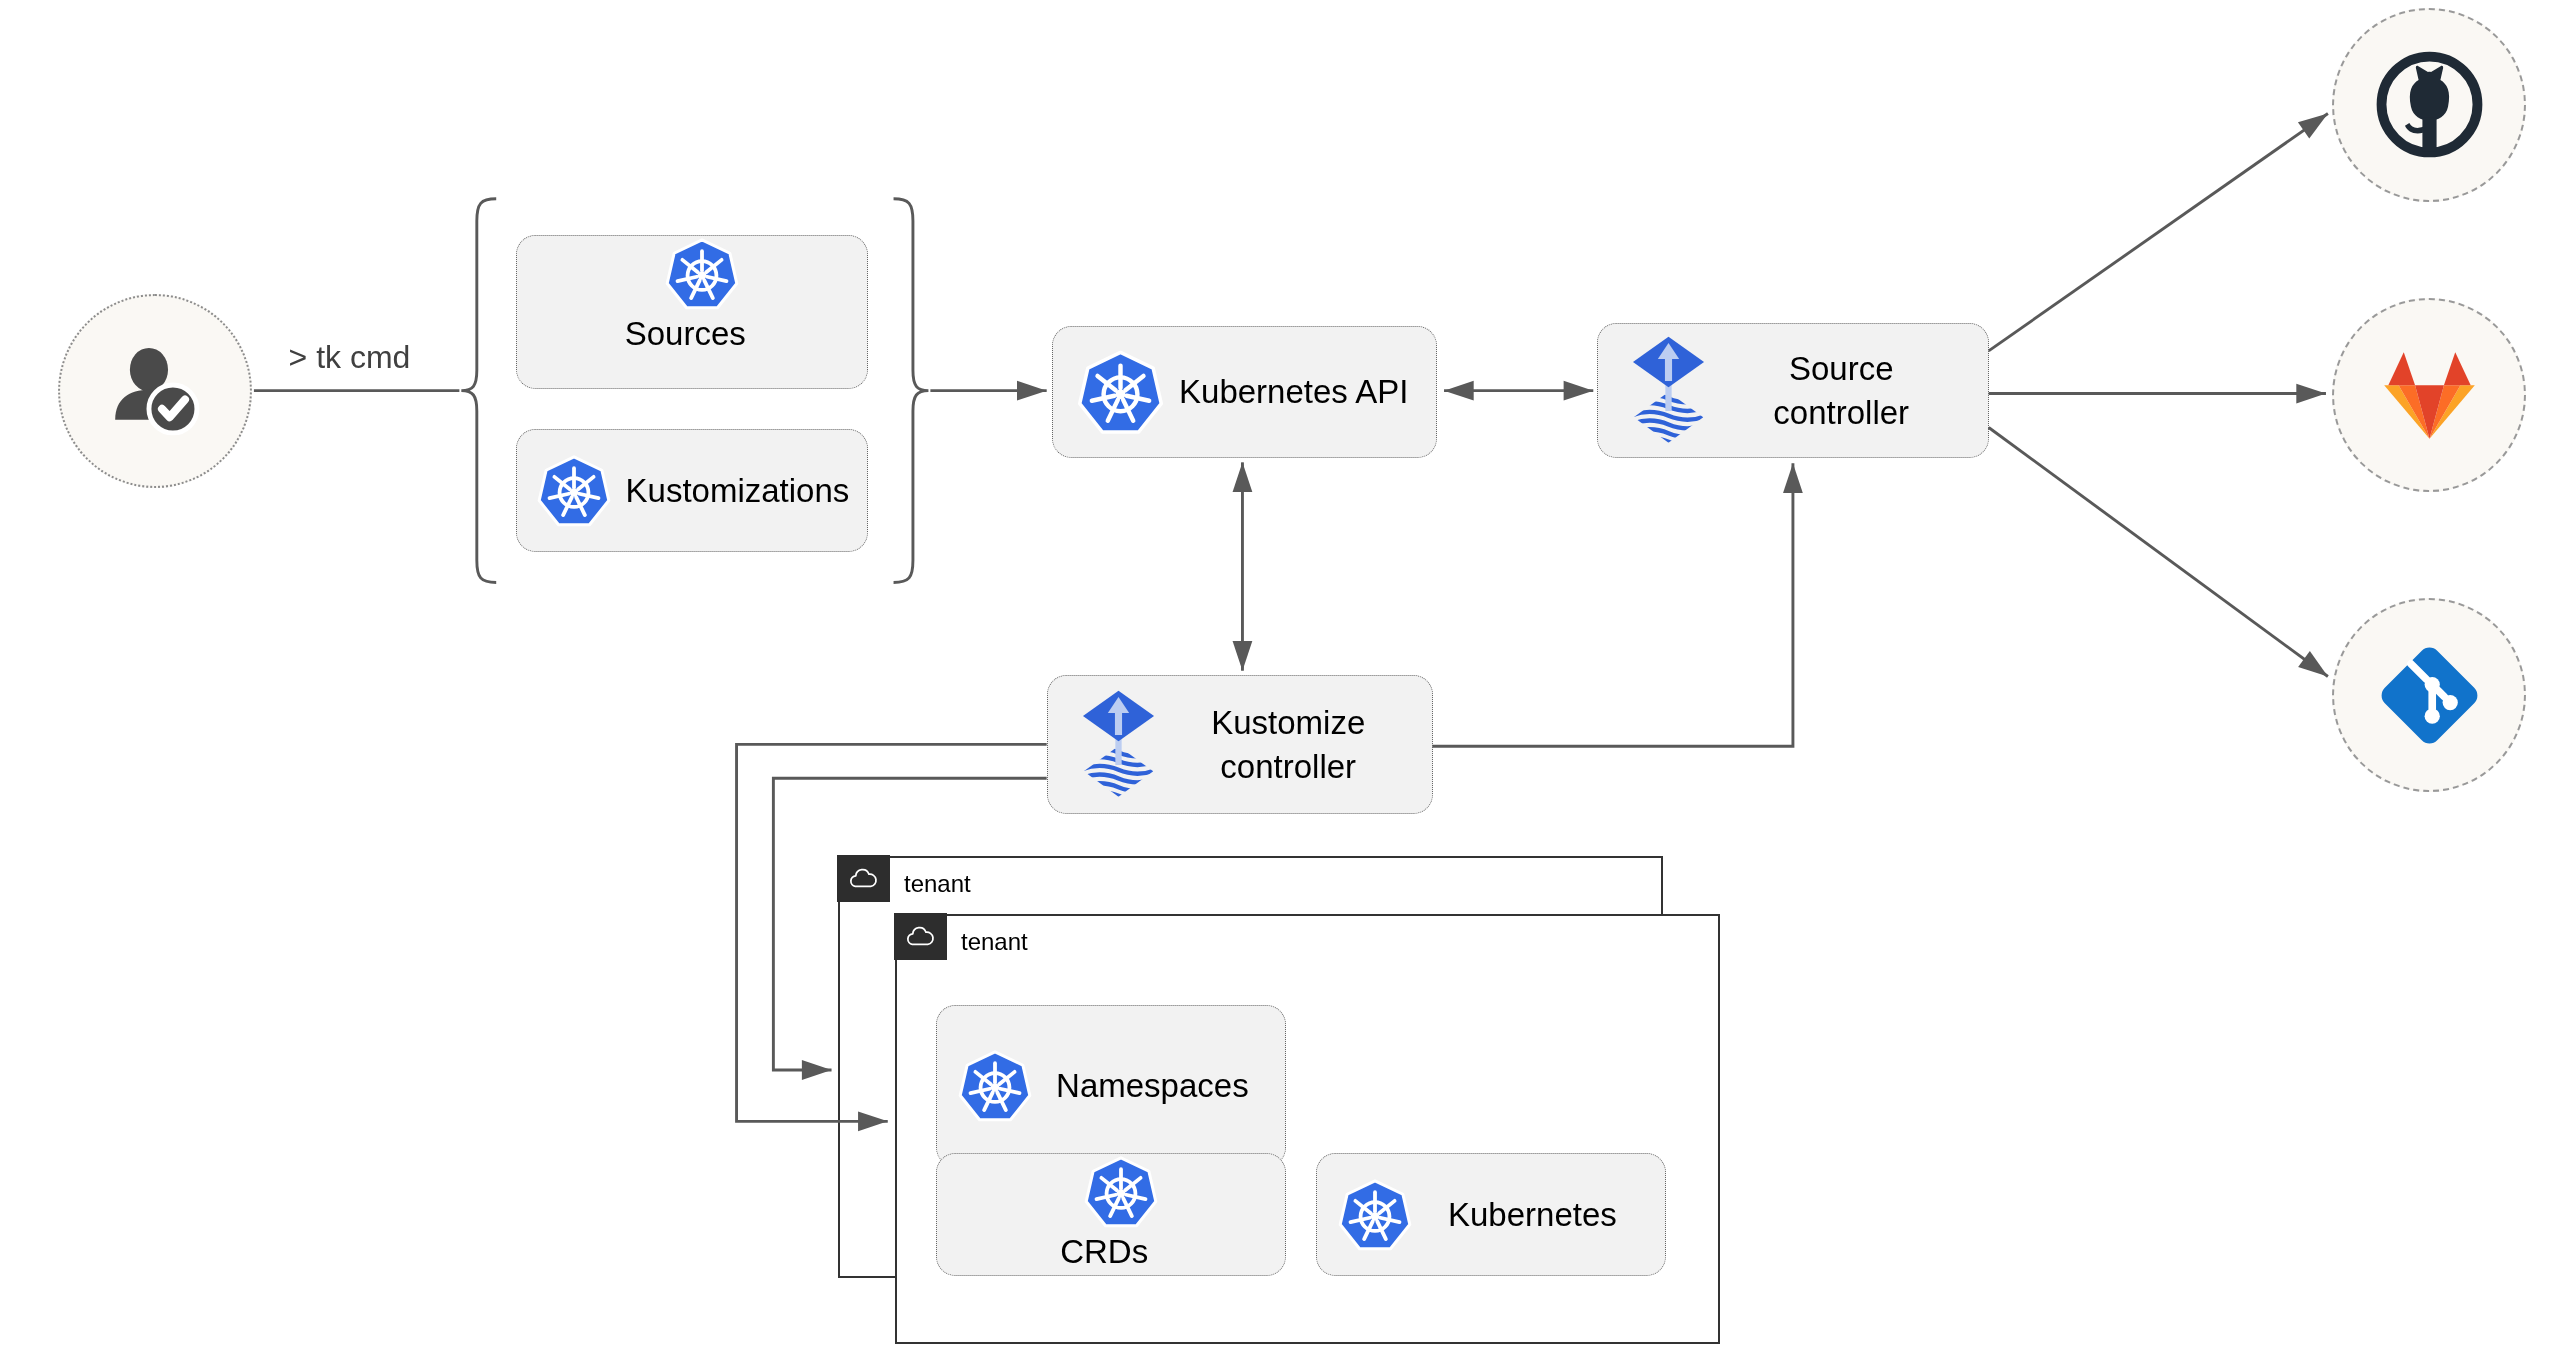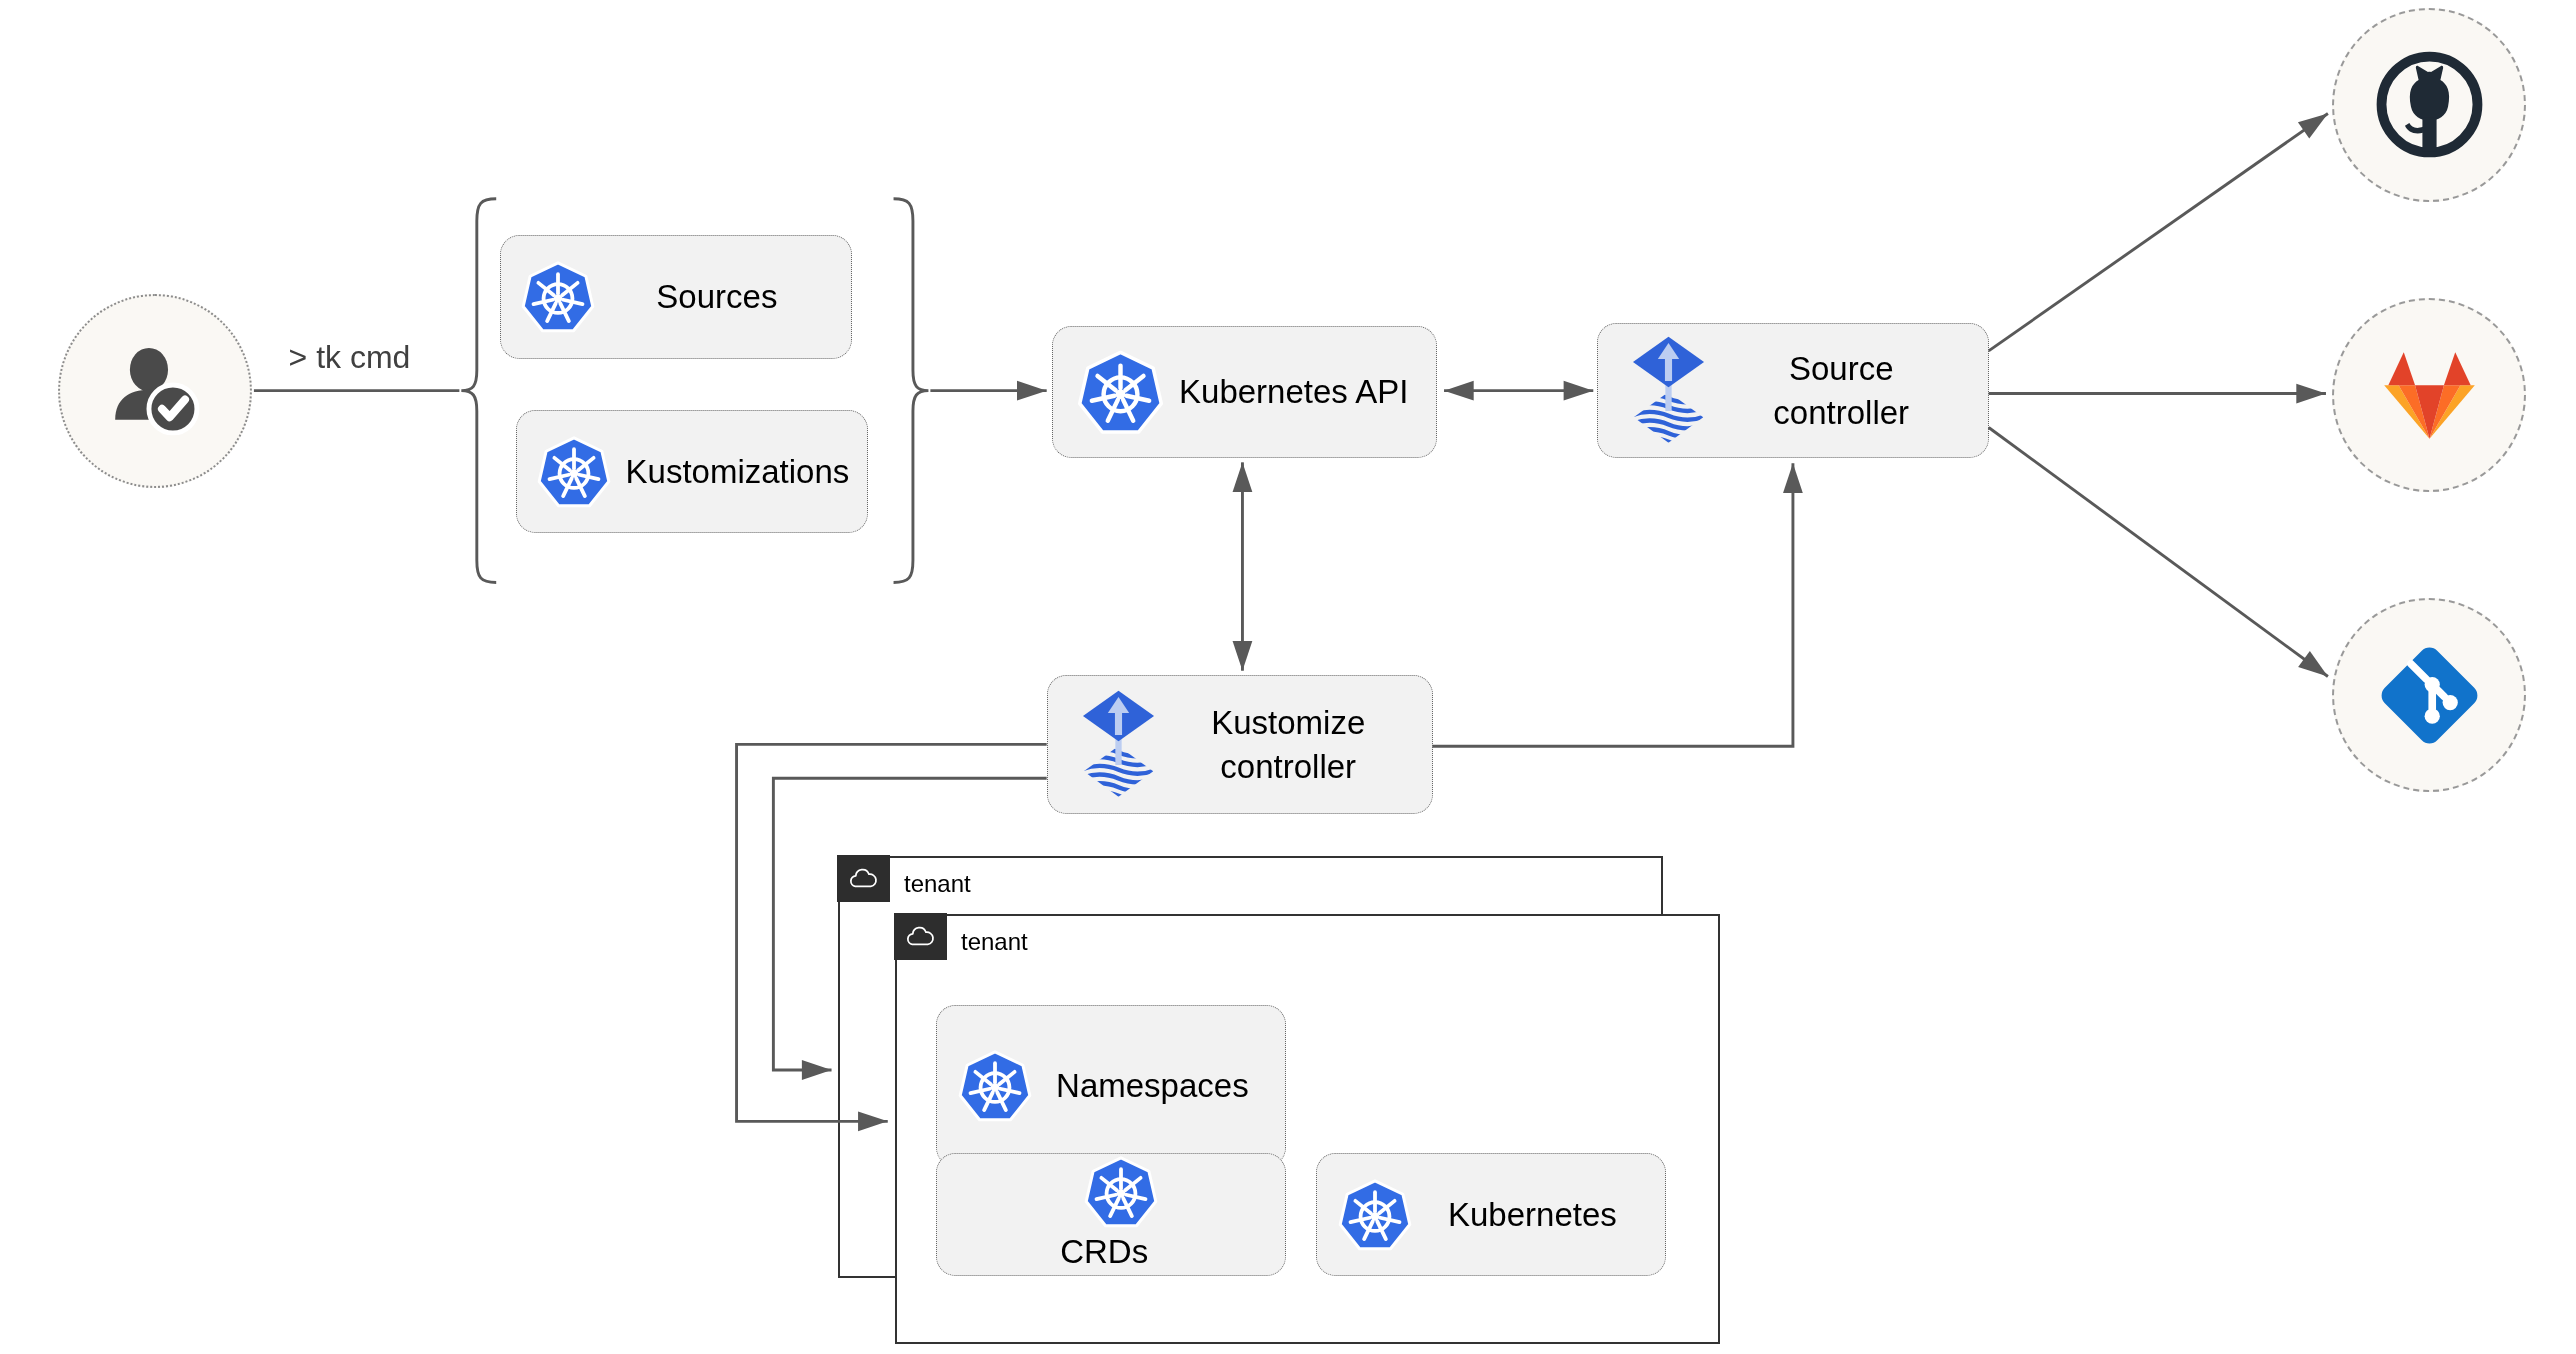--- a/index.html
+++ b/index.html
@@ -130,28 +130,28 @@
   </svg>
 
   <div class="circle-node dotted" style="left:58px;top:294px;">
     <svg width="109" height="109" viewBox="0 0 100 100">
         <use href="#sym-user"></use>
       </svg>
   </div>
 
   <div class="cli-label" style="left:267px;top:339px;width:165px;">&gt; tk cmd</div>
 
-  <div class="node" style="left:500px;top:235px;width:352px;height:124px;">
+  <div class="node" style="left:516px;top:235px;width:352px;height:154px;flex-direction:column;">
     <svg class="node-icon" style="margin-left:19.4px;" width="76" height="76" viewBox="0 0 100 100">
         <use href="#sym-k8s"></use>
       </svg>
     <span class="node-label">Sources</span>
   </div>
 
-  <div class="node" style="left:516px;top:410px;width:352px;height:123px;gap:9px;">
+  <div class="node" style="left:516px;top:429px;width:352px;height:123px;gap:9px;">
     <svg class="node-icon" style="margin-left:19.4px;" width="76" height="76" viewBox="0 0 100 100">
         <use href="#sym-k8s"></use>
       </svg>
     <span class="node-label">Kustomizations</span>
   </div>
 
   <div class="node" style="left:1052px;top:326px;width:385px;height:132px;">
     <svg class="node-icon" style="margin-left:23px;" width="89" height="89" viewBox="0 0 100 100">
         <use href="#sym-k8s"></use>
       </svg>

